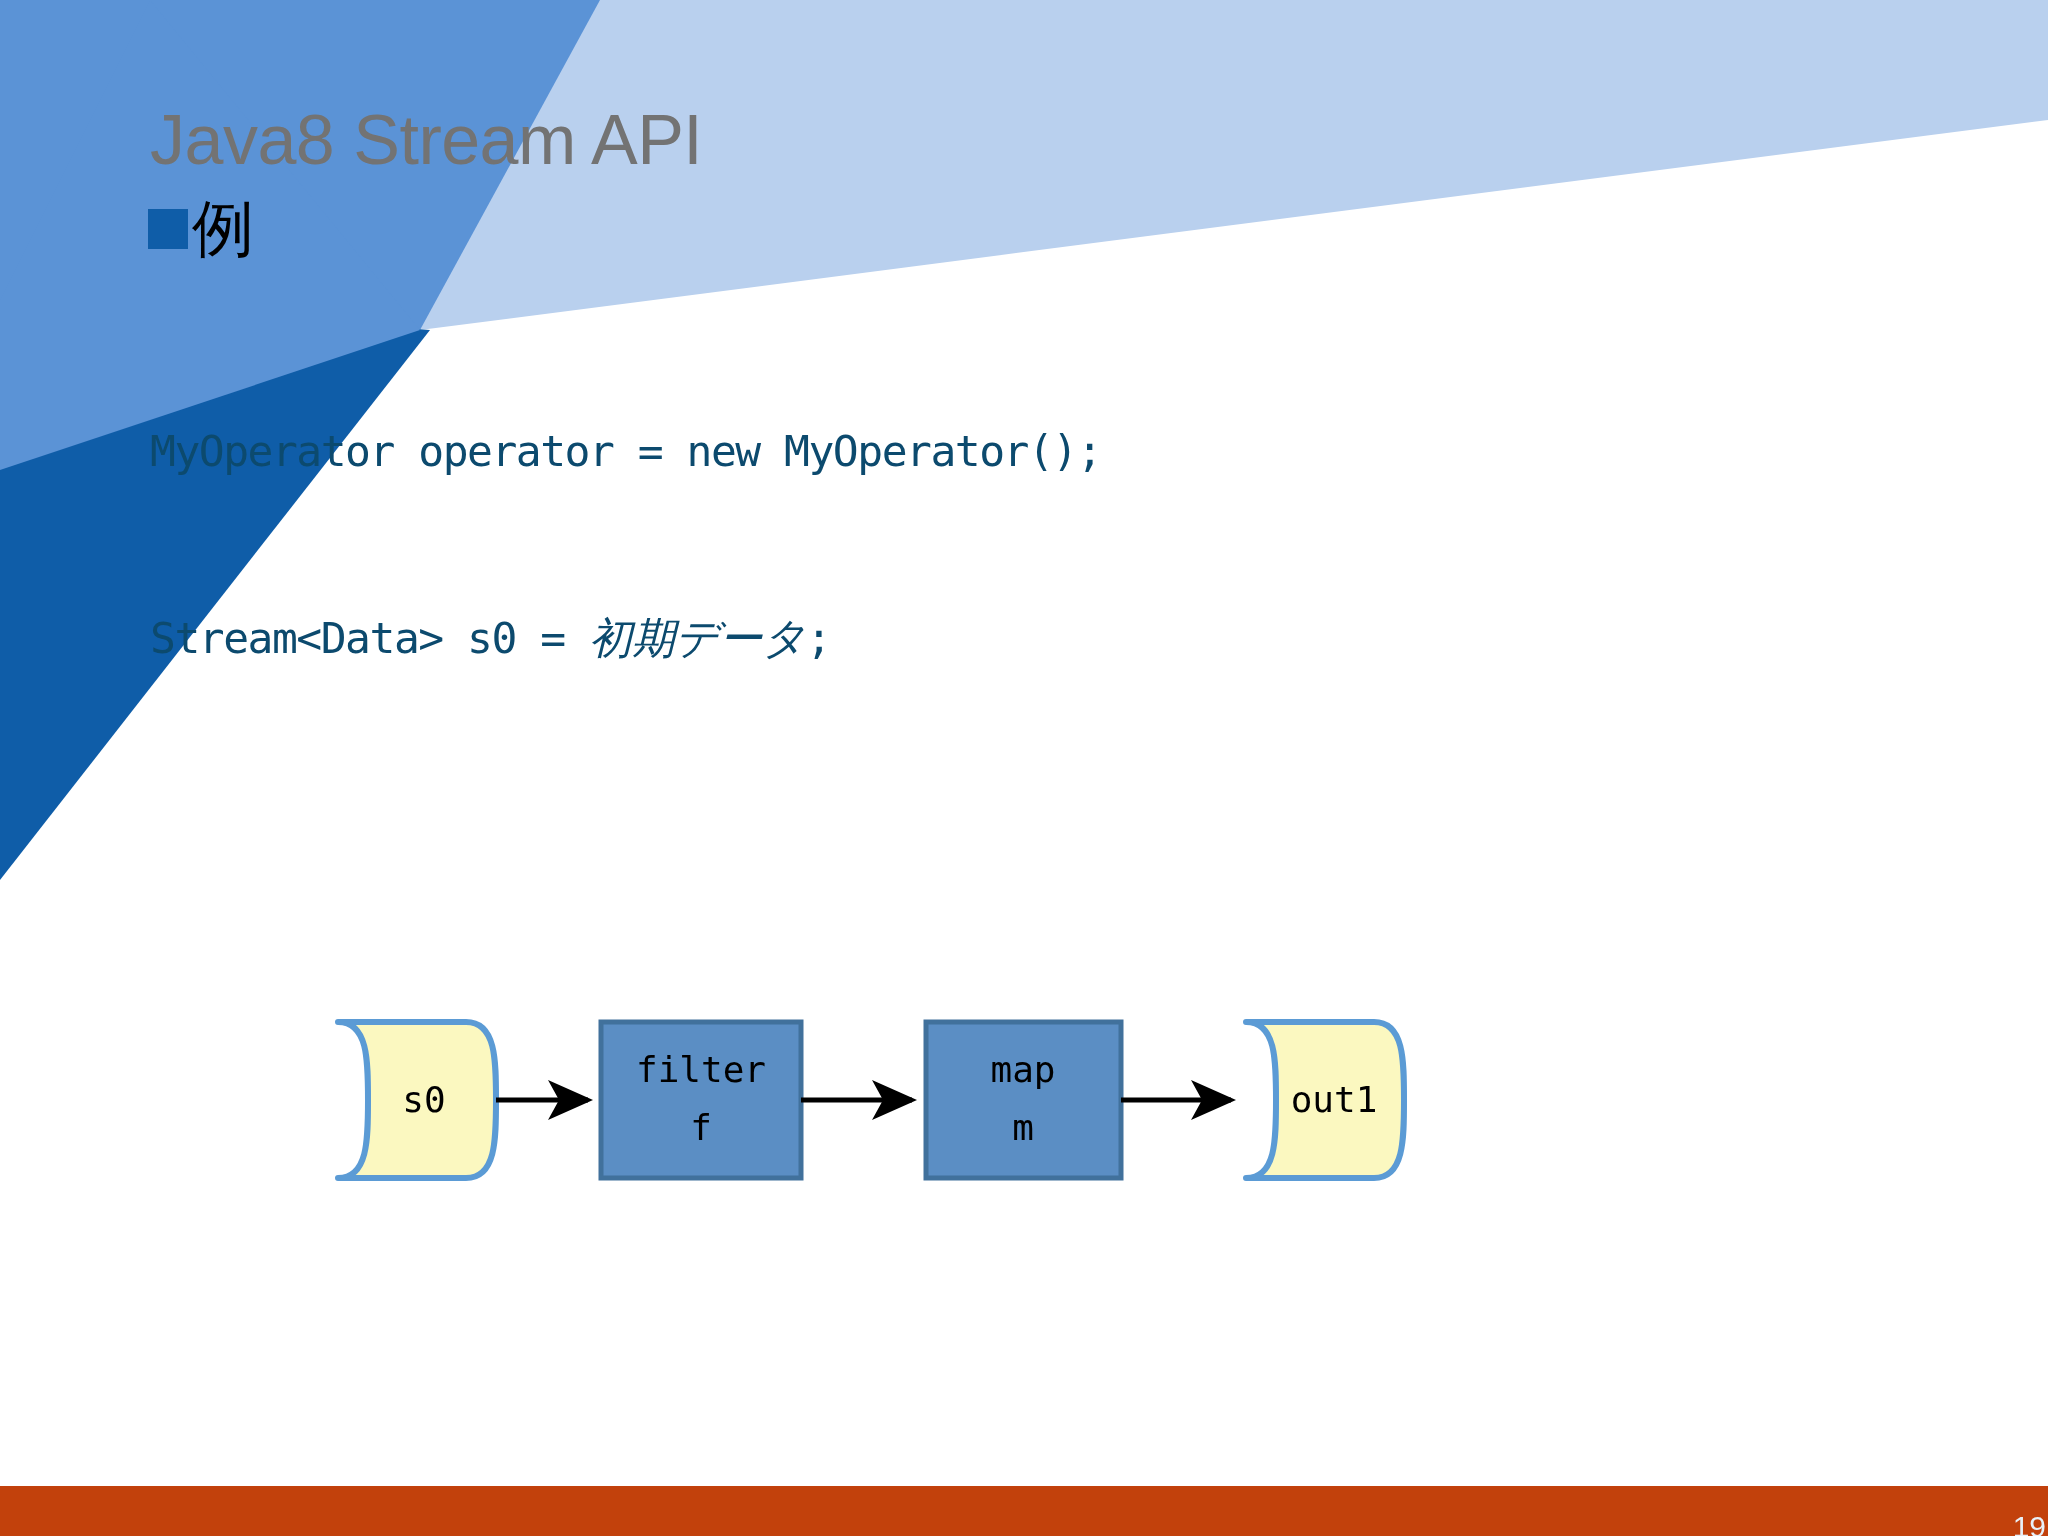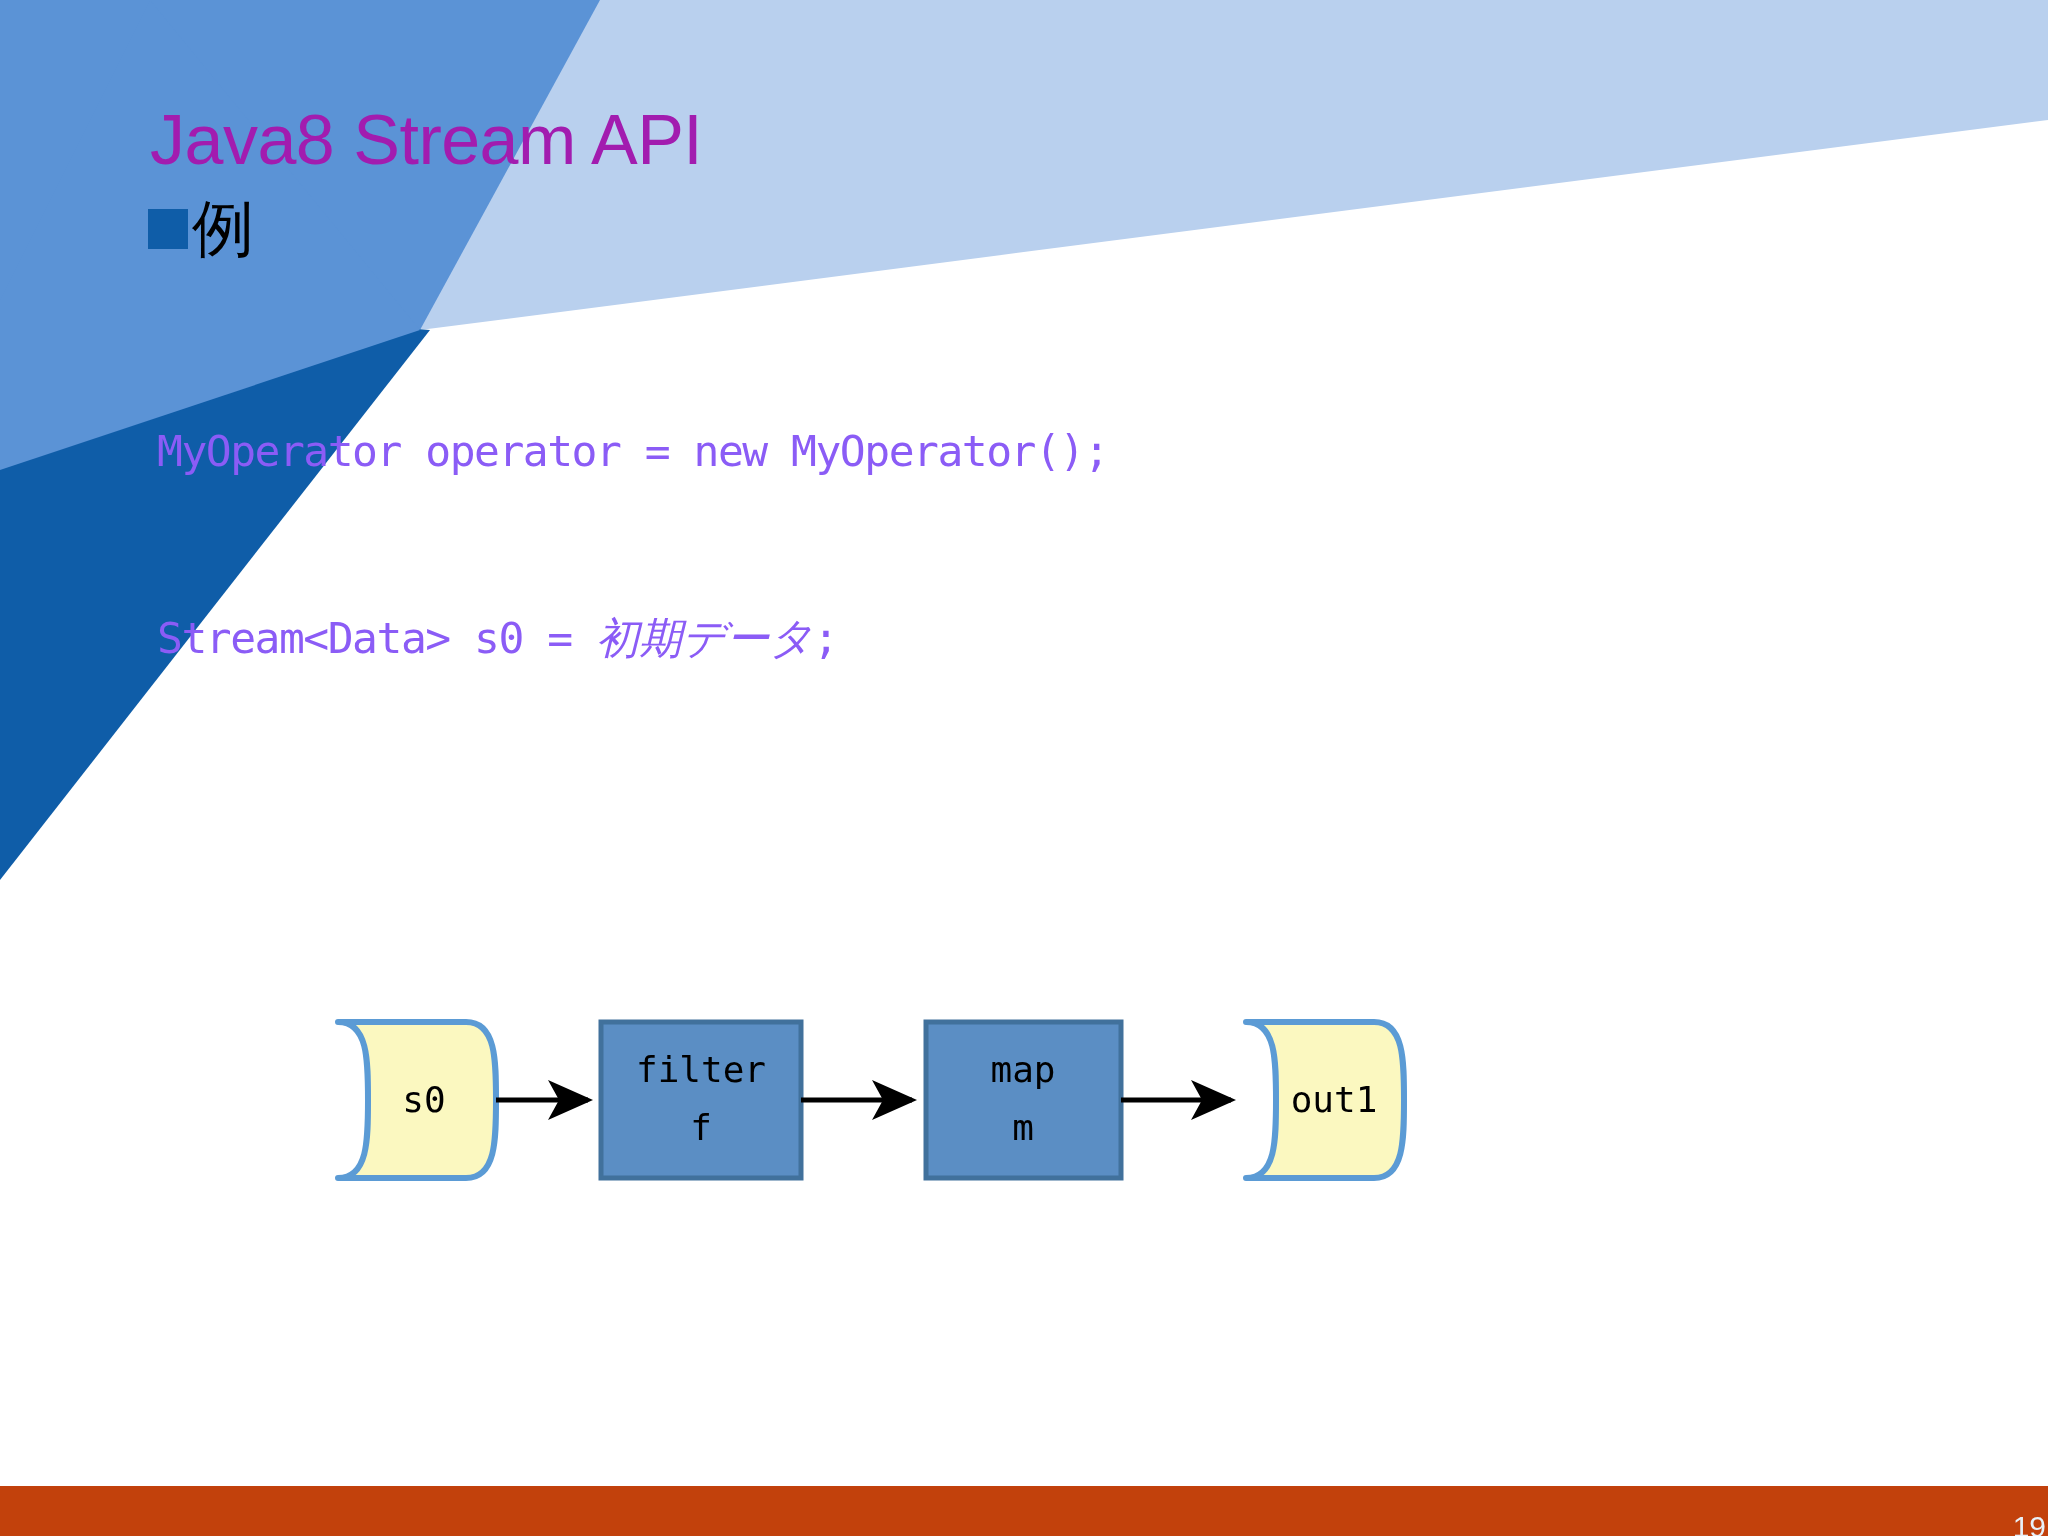--- a/index.html
+++ b/index.html
@@ -27,21 +27,21 @@
     width: 2048px; height: 1536px;
     pointer-events: none;
   }
 
   
   #title {
     position: absolute;
     left: 150px; top: 104px;
     font-size: 70px;
     line-height: 1.05;
-    color: #a21caf;
+    color: #737373;
     font-weight: 400;
     letter-spacing: -0.5px;
     white-space: nowrap;
   }
 
   
   #bullet-row {
     position: absolute;
     left: 148px; top: 198px;
     display: flex;
@@ -59,25 +59,25 @@
     font-size: 62px;
     line-height: 1;
     color: #000000;
     font-family: "DejaVu Sans", sans-serif;
     font-weight: 400;
   }
 
   
   #code-block {
     position: absolute;
-    left: 157px; top: 295px;
+    left: 150px; top: 295px;
     font-family: "DejaVu Sans Mono", monospace;
     font-size: 43px;
     line-height: 1.45;
-    color: #8b5cf6;
+    color: #0c4a6e;
     white-space: pre;
     letter-spacing: -1.5px;
   }
   #code-block .code-line { display: block; height: 63px; }
   #code-block .jp { font-style: italic; font-family: "DejaVu Sans", sans-serif; letter-spacing: 0; }
 
   
   #diagram {
     position: absolute;
     left: 316px; top: 1000px;

